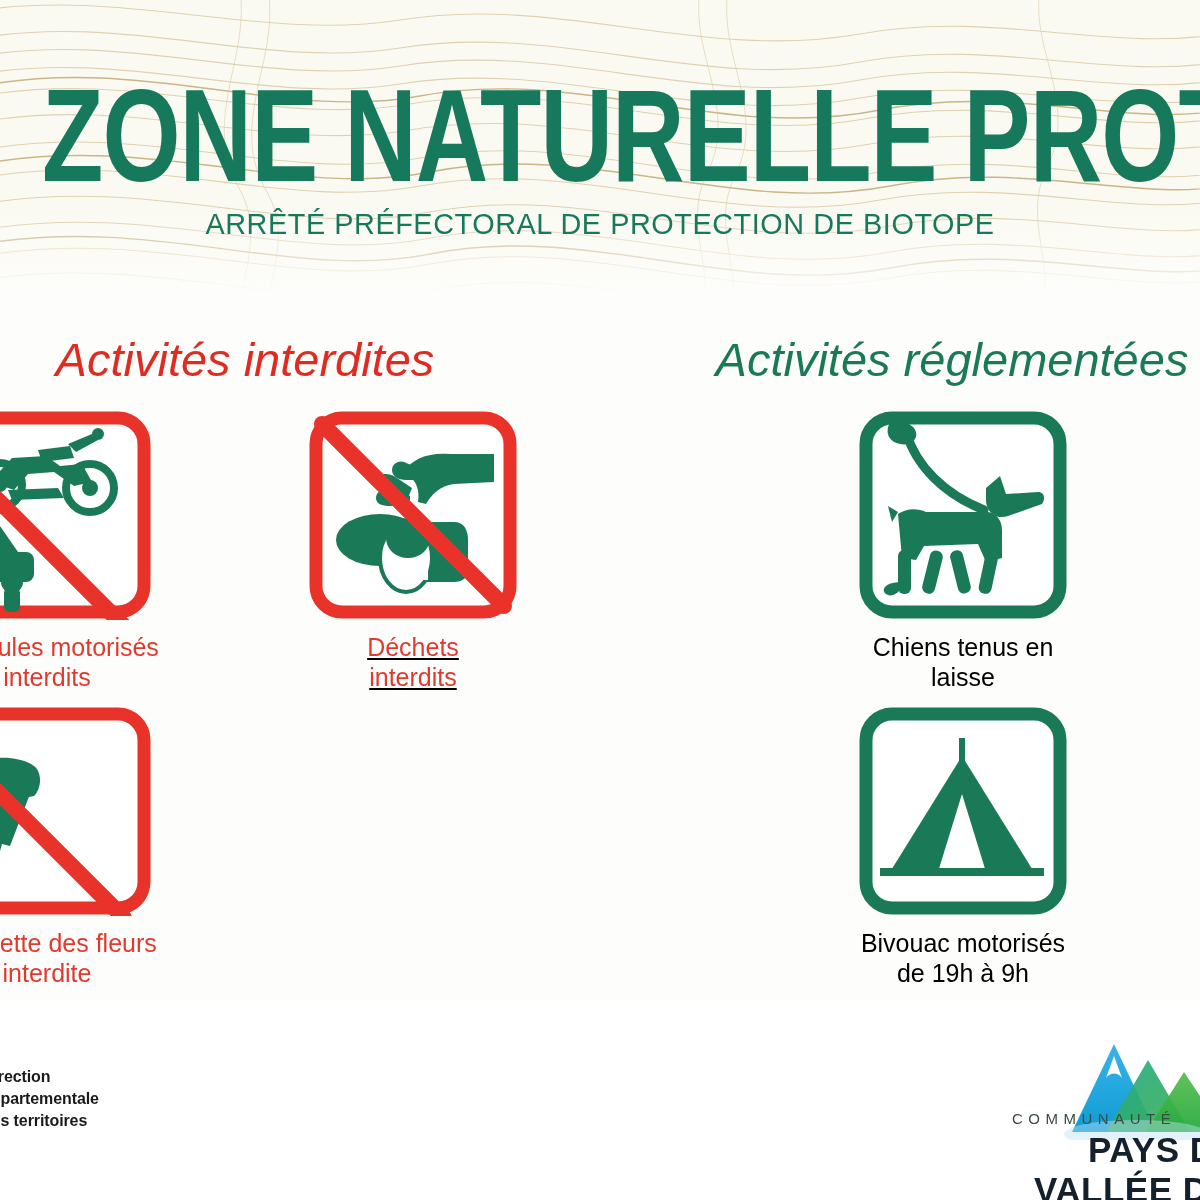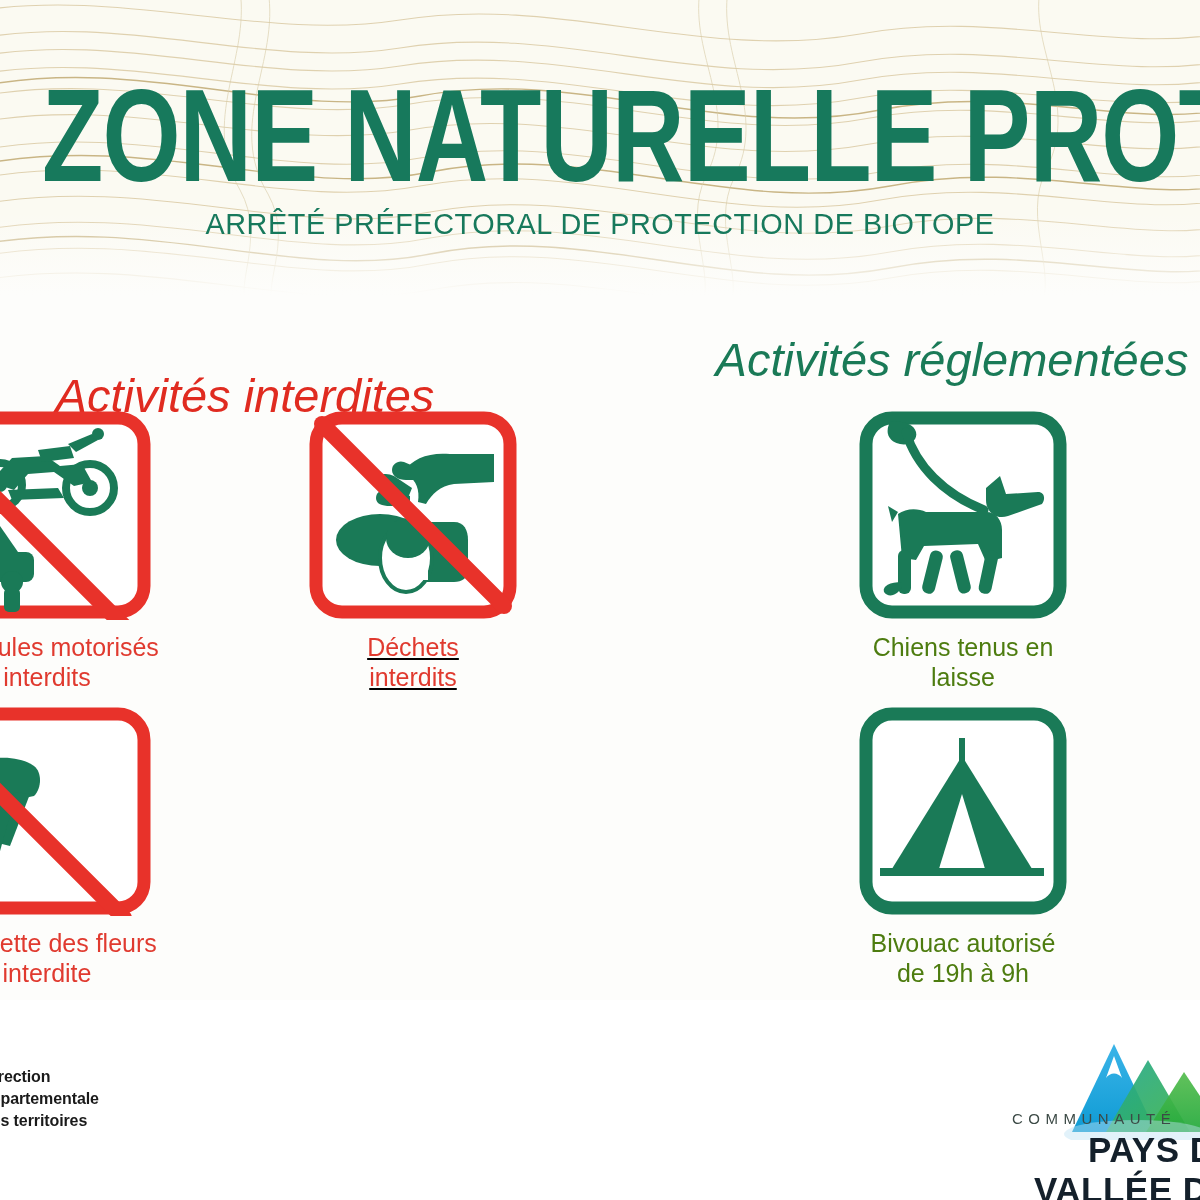--- a/index.html
+++ b/index.html
@@ -91,21 +91,20 @@
     line-height: 56px;
     font-weight: normal;
     white-space: nowrap;
   }
   .col-heading.forbidden {
     top: 332px;
     left: 0;
     width: 490px;
     text-align: center;
     color: #e02b20;
-    margin-top: 36px;
   }
   .col-heading.regulated {
     top: 332px;
     left: 672px;
     width: 560px;
     text-align: center;
     color: #1a7a57;
   }
 
   
@@ -122,21 +121,21 @@
   .icon-box svg { display: block; width: 210px; height: 210px; }
 
   .icon-caption {
     margin-top: 12px;
     text-align: center;
     font-size: 25px;
     line-height: 30px;
     white-space: pre-line;
   }
   .caption-red { color: #e03a2f; }
-  .caption-green { color: #4d7c0f; }
+  .caption-green { color: #000000; }
 
   
   #cell-vehicles { left: -68px; top: 410px; }
   #cell-waste    { left: 298px; top: 410px; text-decoration: underline; }
   #cell-flowers  { left: -68px; top: 706px; }
   #cell-noise    { left: 298px; top: 706px; }
   #cell-dogs     { left: 848px; top: 410px; }
   #cell-bivouac  { left: 848px; top: 706px; }
 
   
@@ -367,21 +366,21 @@
       <svg viewBox="0 0 210 210">
         <rect x="8" y="8" width="194" height="194" rx="26" ry="26" fill="#ffffff" stroke="#1a7a57" stroke-width="13"></rect>
         <g fill="#1a7a57">
           <rect x="101" y="32" width="6" height="30"></rect>
           <path d="M104 50 L176 166 L32 166 Z"></path>
           <path d="M104 88 L128 166 L80 166 Z" fill="#ffffff"></path>
           <rect x="22" y="162" width="164" height="8"></rect>
         </g>
       </svg>
     </div>
-    <div class="icon-caption caption-green">Bivouac autorisé
+    <div class="icon-caption caption-green">Bivouac motorisés
 de 19h à 9h</div>
   </div>
 
   <div class="footer"></div>
 
   <div class="dtt-block">Direction
 départementale
 des territoires</div>
 
   <div class="logo-block">

